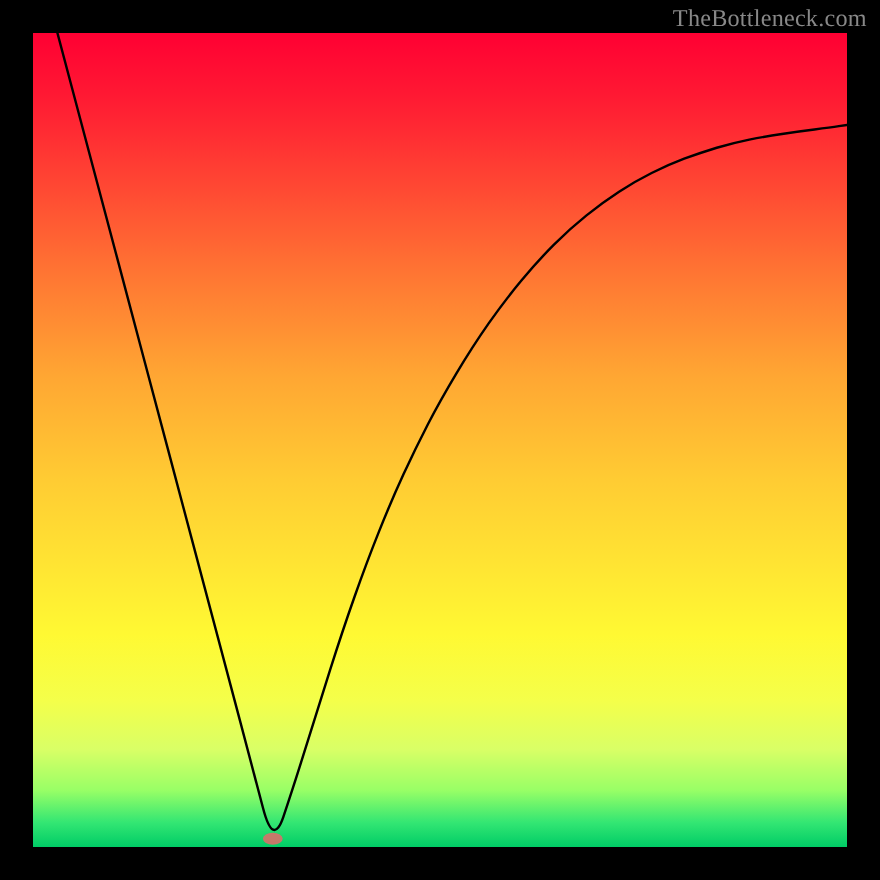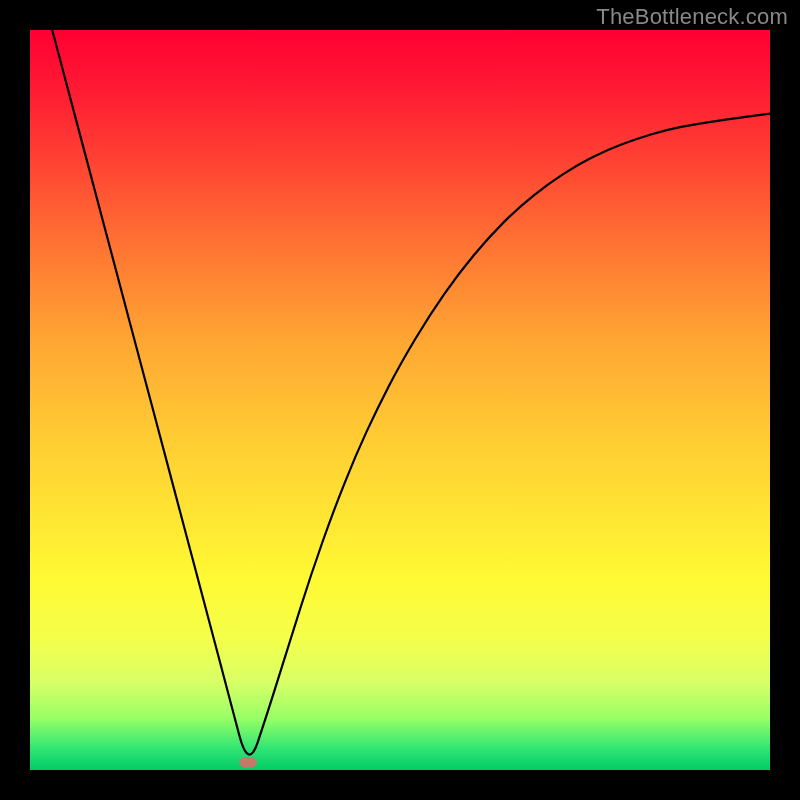--- a/index.html
+++ b/index.html
@@ -11,20 +11,21 @@
     background: #000;
     font-family: Arial, Helvetica, sans-serif;
   }
   .frame {
     position: absolute;
     left: 0;
     top: 0;
     width: 800px;
     height: 800px;
     background: #000;
+    font-family: Liberation Serif, serif;
   }
   .plot {
     position: absolute;
     left: 30px;
     top: 30px;
     width: 740px;
     height: 740px;
     overflow: hidden;
   }
   .gradient {

